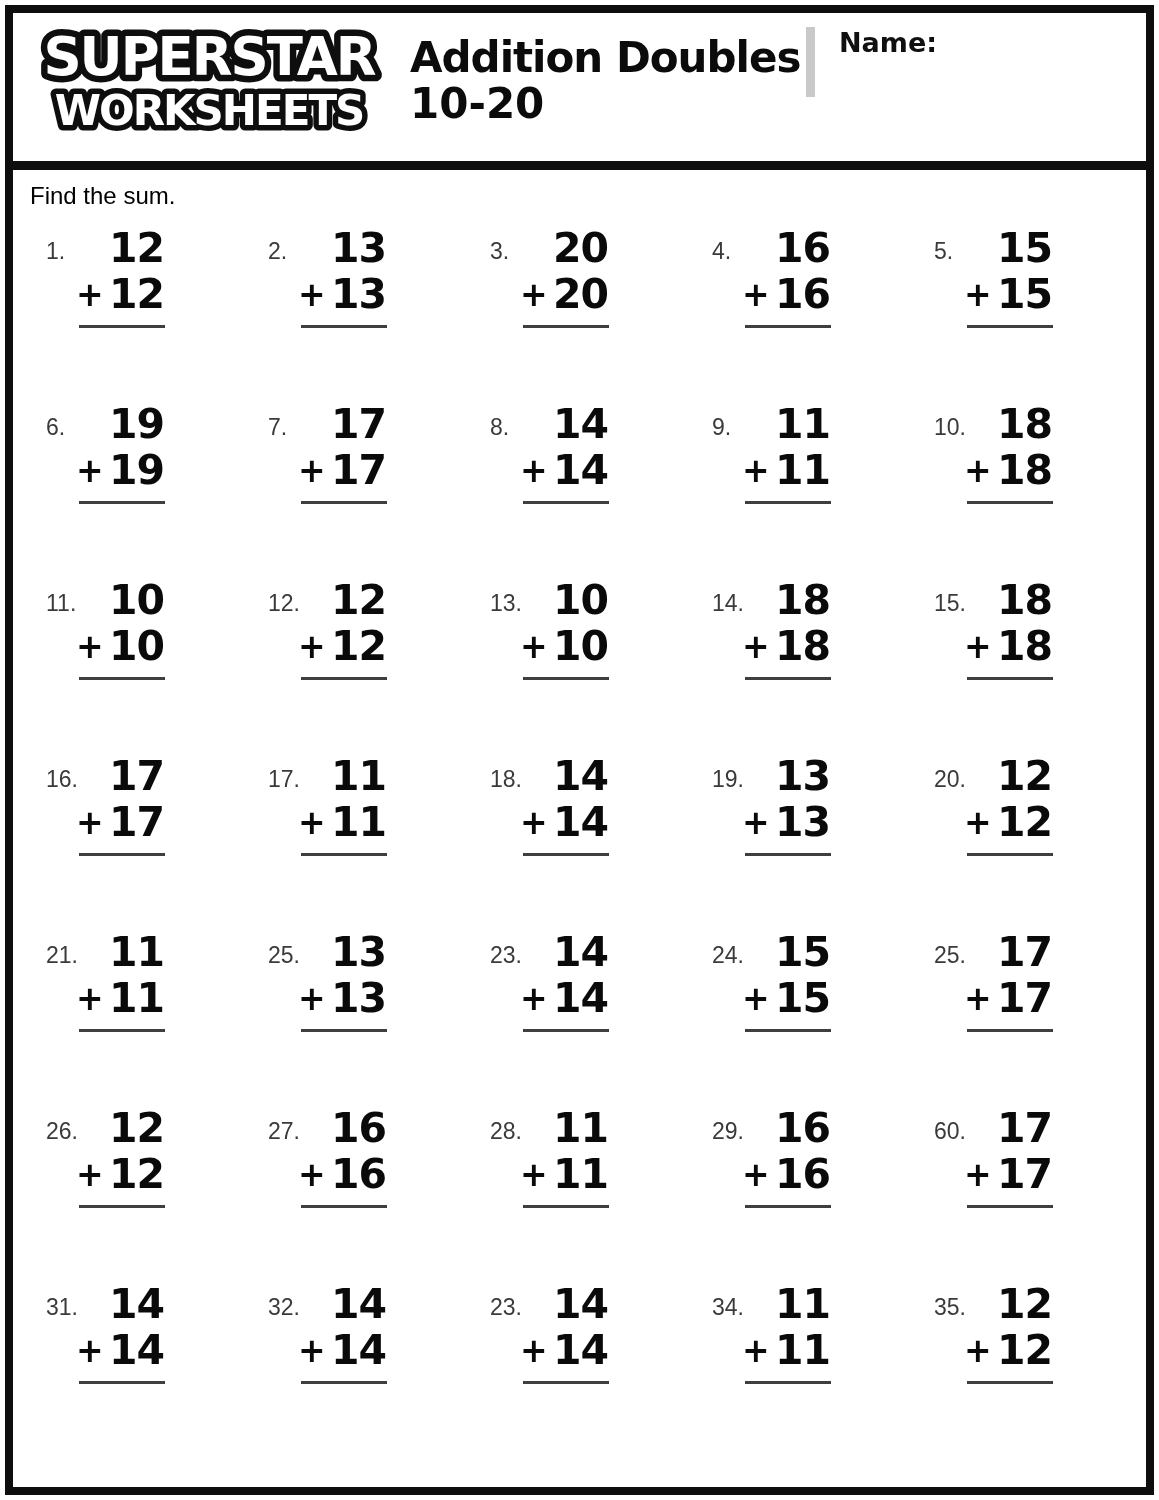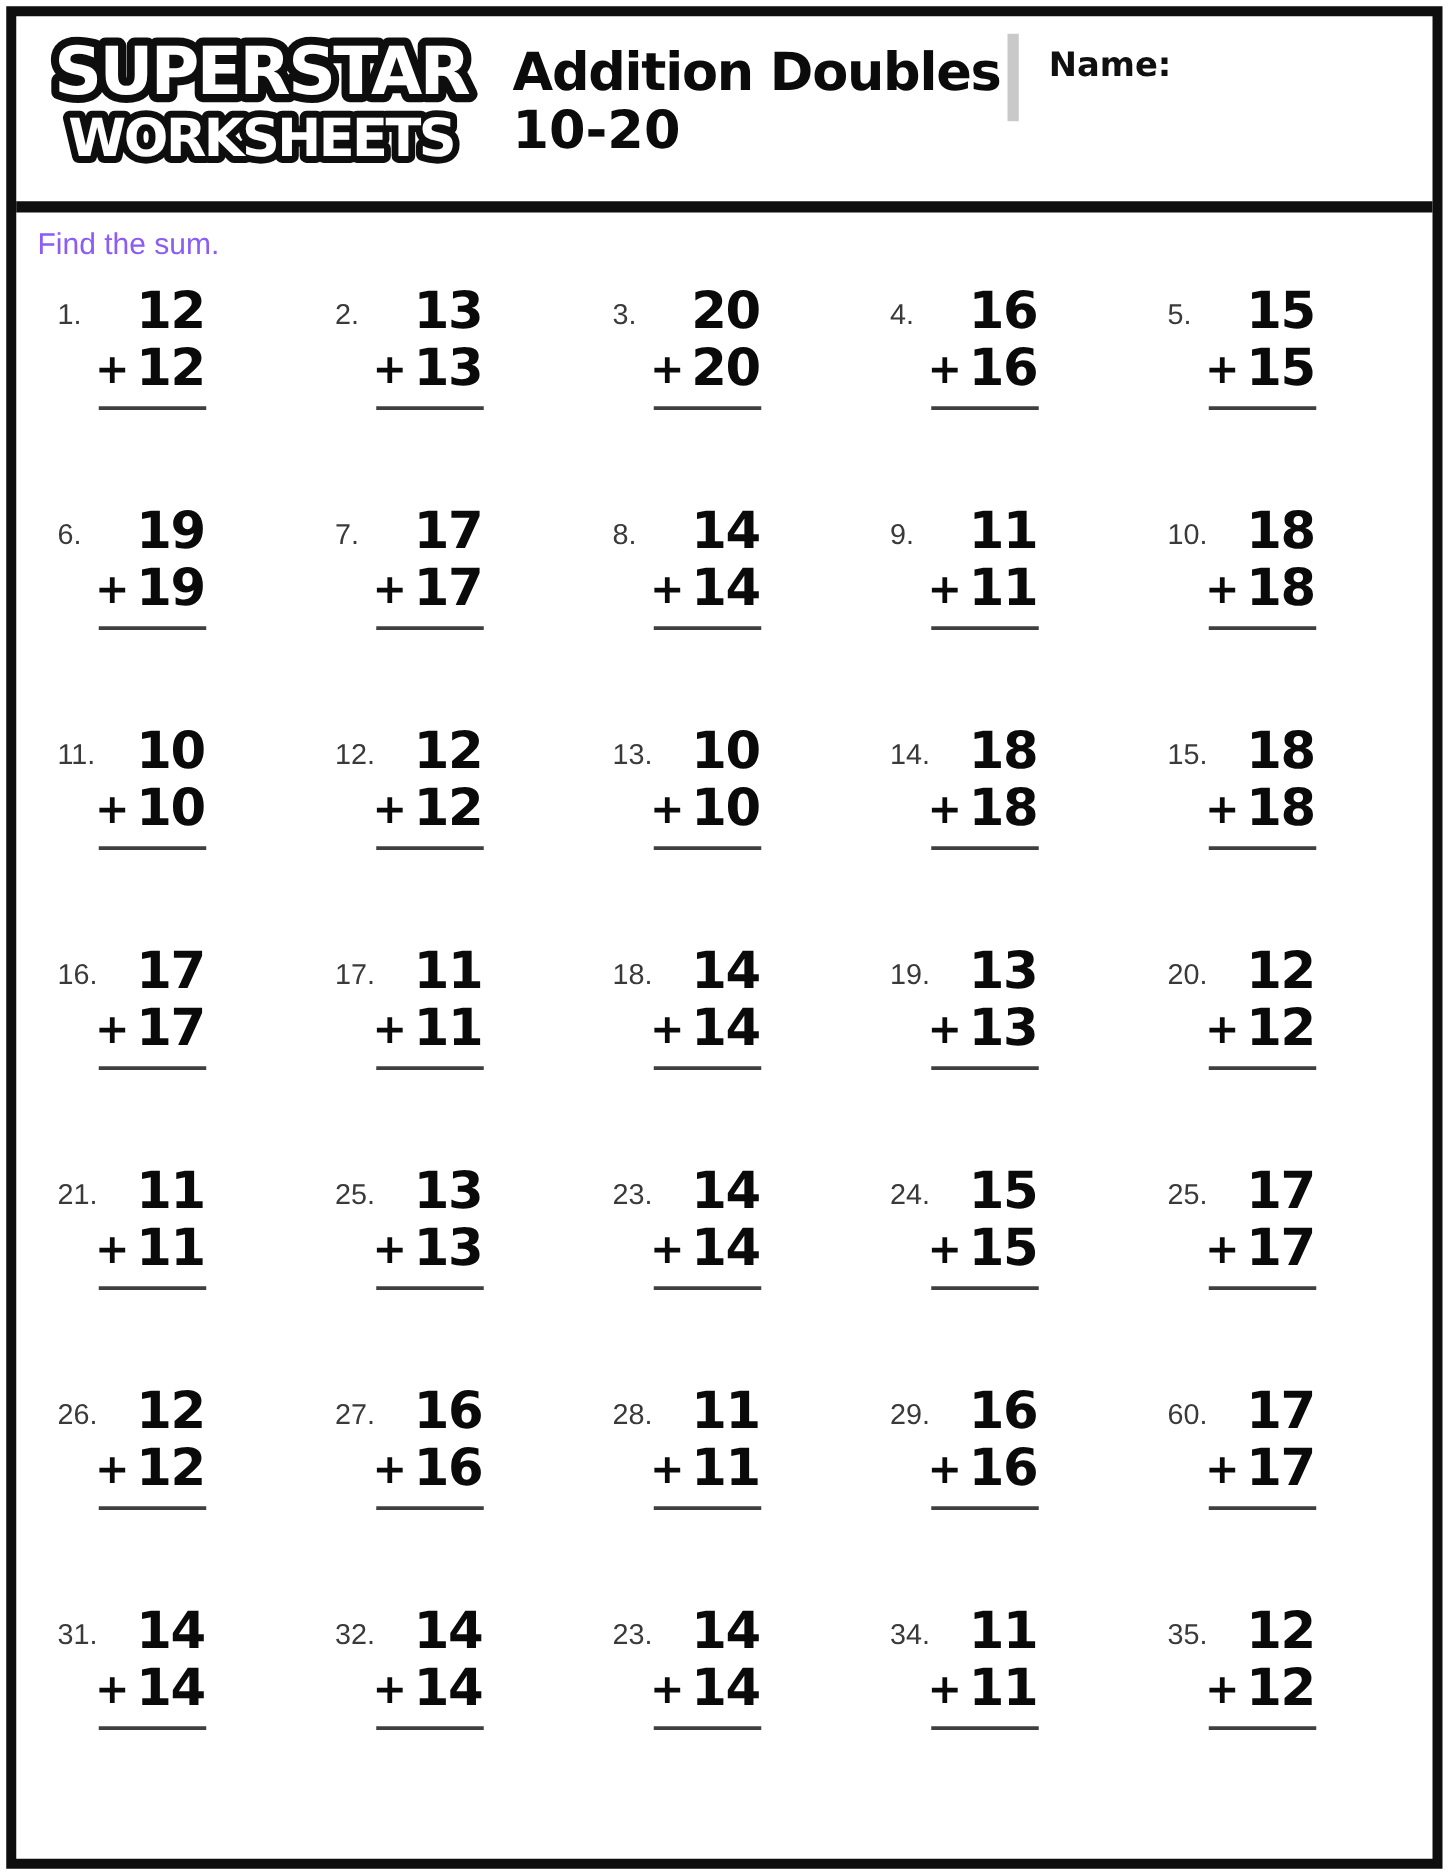--- a/index.html
+++ b/index.html
@@ -6,24 +6,24 @@
   body{width:1159px;height:1500px;position:relative;font-family:"Liberation Sans",sans-serif;-webkit-font-smoothing:antialiased;}
   .frame{position:absolute;left:5px;top:5px;right:5px;bottom:5px;border:8px solid #0e0e0e;background:#ffffff;display:flex;flex-direction:column;}
   
   .header{height:148px;border-bottom:9px solid #0e0e0e;display:flex;align-items:flex-start;flex:none;}
   .logo-wrap{width:385px;flex:none;padding:16px 0 0 12px;}
   .title-block{flex:1;padding-top:22px;font-family:"DejaVu Sans",sans-serif;font-weight:700;color:#0b0b0b;}
   .title-line1{font-size:42px;line-height:1.1;letter-spacing:-1px;}
   .title-line2{font-size:42px;line-height:1.1;letter-spacing:0;}
   .name-block{width:340px;flex:none;display:flex;align-items:flex-start;padding-top:14px;}
   .name-divider{width:9px;height:70px;background:#c9c9c9;flex:none;}
-  .name-label{font-family:"DejaVu Sans",sans-serif;font-weight:700;font-size:27px;color:#101010;margin:10px 0 0 24px;letter-spacing:0;}
+  .name-label{font-family:"DejaVu Sans",sans-serif;font-weight:700;font-size:27px;color:#101010;margin:0 0 0 24px;letter-spacing:0;}
   
   .main{flex:1;padding:12px 0 0 17px;}
-  .instruction{margin:0;font-size:24px;color:#8b5cf6;letter-spacing:0;}
+  .instruction{margin:0;font-size:24px;color:#000000;letter-spacing:0;}
   .grid{margin-top:6px;display:grid;grid-template-columns:repeat(5,222px);}
   .problem{position:relative;height:176px;padding-top:12px;box-sizing:border-box;}
   .p-num{position:absolute;left:16px;top:22px;font-size:23px;color:#3a3a3a;}
   .p-body{margin-left:46px;width:88px;display:flex;flex-direction:column;align-items:flex-end;font-family:"DejaVu Sans",sans-serif;}
   .op1{font-size:41px;font-weight:700;color:#0a0a0a;line-height:1.0;letter-spacing:-1px;}
   .op2{margin-top:5px;width:100%;display:flex;justify-content:space-between;align-items:center;}
   .plus{font-size:33px;font-weight:700;color:#0a0a0a;line-height:1;}
   .op2 .val{font-size:41px;font-weight:700;color:#0a0a0a;line-height:1.0;letter-spacing:-1px;}
   .ans-line{margin-top:10px;width:86px;height:3px;background:#3f3f3f;align-self:flex-end;margin-right:-1px;}
 </style>

